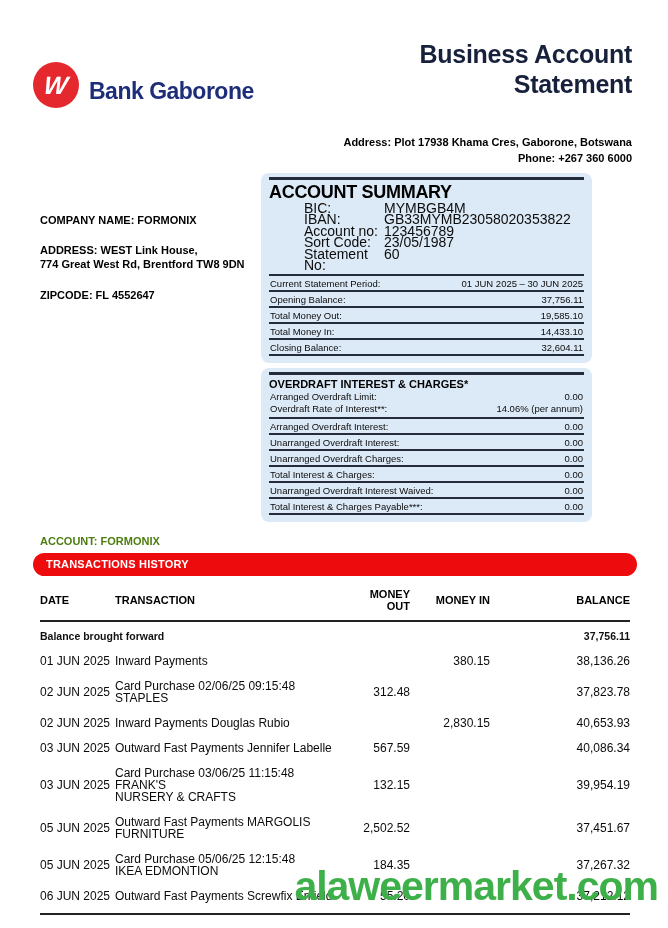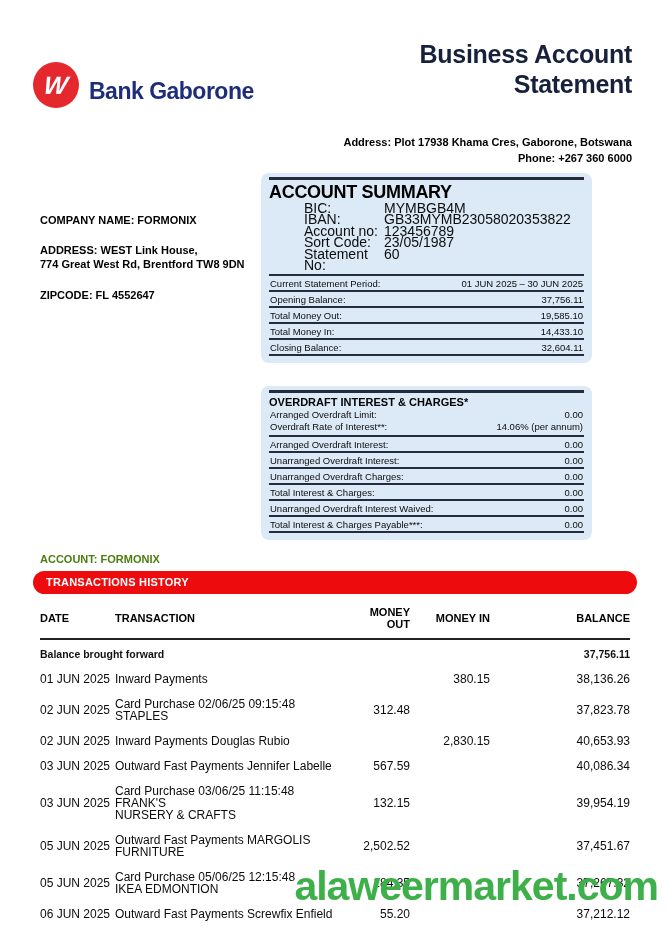--- a/index.html
+++ b/index.html
@@ -66,21 +66,21 @@
   .box-inner { border-top: 3px solid var(--rule-dark); padding-top: 2px; }
   .sum-title { font-size: 18px; font-weight: bold; letter-spacing: -0.3px; color: #000; }
   .sum-field { display: flex; font-size: 14px; line-height: 11.4px; color: #0c0c0c; padding-left: 35px; }
   .sf-label { width: 80px; flex: 0 0 auto; }
   .srows { margin-top: 3px; border-bottom: 2px solid var(--rule-dark); }
   .srow {
     display: flex; justify-content: space-between;
     border-top: 2px solid var(--rule-dark);
     font-size: 9.5px; line-height: 11px; padding: 1.5px 1px; color: #0c0c0c;
   }
-  .box.overdraft { margin-top: 23px; }
+  .box.overdraft { margin-top: 5px; }
   .od-title { font-size: 11px; font-weight: bold; color: #000; line-height: 14px; }
   .od-toprow {
     display: flex; justify-content: space-between;
     font-size: 9.5px; line-height: 12px; padding: 0 1px; color: #0c0c0c;
   }
   .orows { margin-top: 2px; border-bottom: 2px solid var(--rule-dark); }
   .orow {
     display: flex; justify-content: space-between;
     border-top: 2px solid var(--rule-dark);
     font-size: 9.5px; line-height: 11px; padding: 1.5px 1px; color: #0c0c0c;

